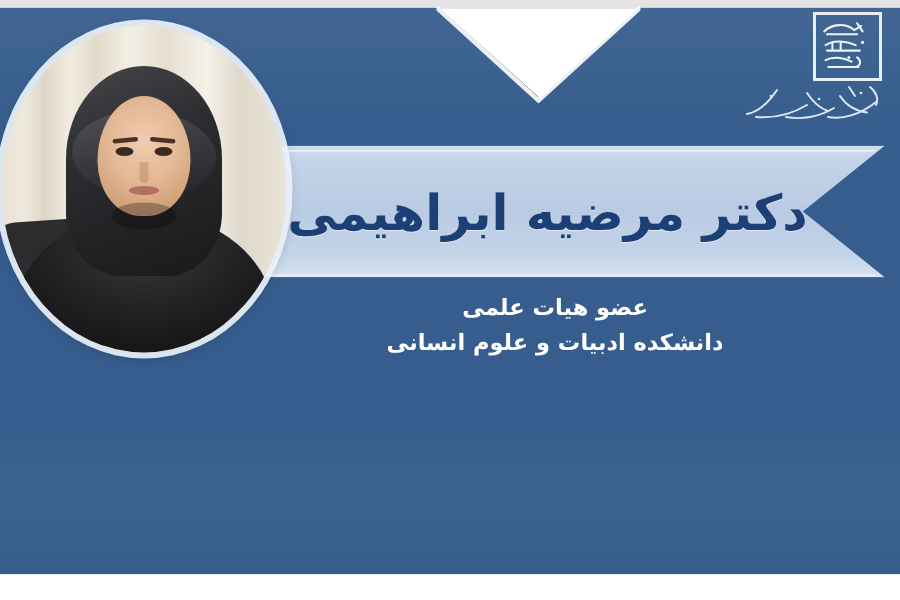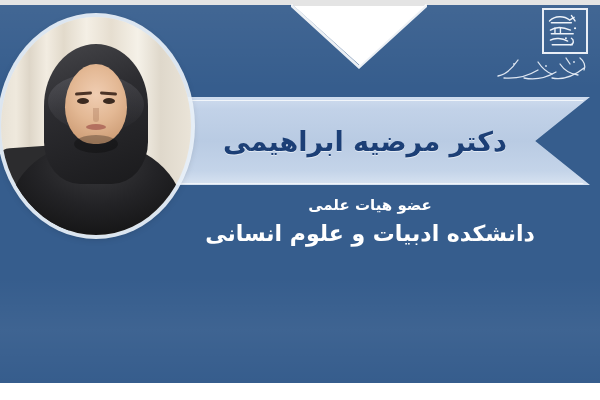--- a/index.html
+++ b/index.html
@@ -108,21 +108,21 @@
     position: absolute;
     left: 190px;
     top: 103px;
     width: 350px;
     height: 76px;
     display: flex;
     align-items: center;
     justify-content: center;
     direction: rtl;
     color: #1c3f76;
-    font-size: 27px;
+    font-size: 33px;
     font-weight: bold;
     letter-spacing: 0px;
     white-space: nowrap;
     text-shadow: 0 1px 0 rgba(255,255,255,0.55);
   }
 
   
   .portrait-wrap {
     position: absolute;
     left: 1px;
@@ -251,21 +251,21 @@
     text-align: center;
     color: #ffffff;
   }
   .subtitle .line1 {
     font-size: 15px;
     font-weight: bold;
     line-height: 1.42;
     white-space: nowrap;
   }
   .subtitle .line2 {
-    font-size: 22px;
+    font-size: 15px;
     font-weight: bold;
     line-height: 1.42;
     white-space: nowrap;
     margin-top: 2px;
   }
 </style>
 </head>
 <body>
 
 <div id="card">

